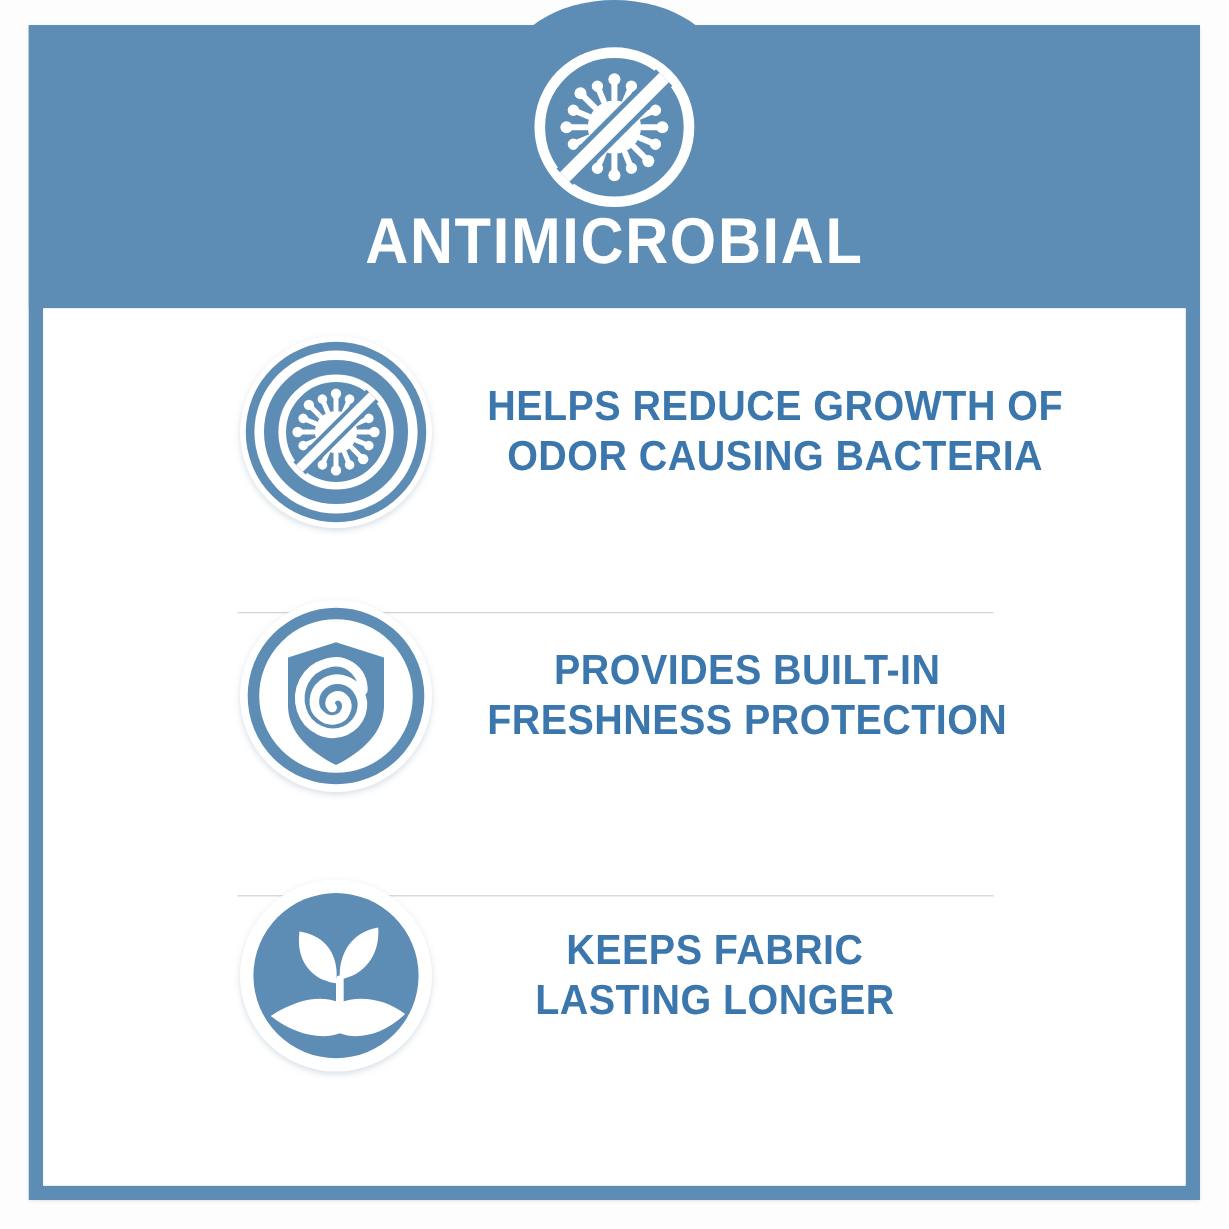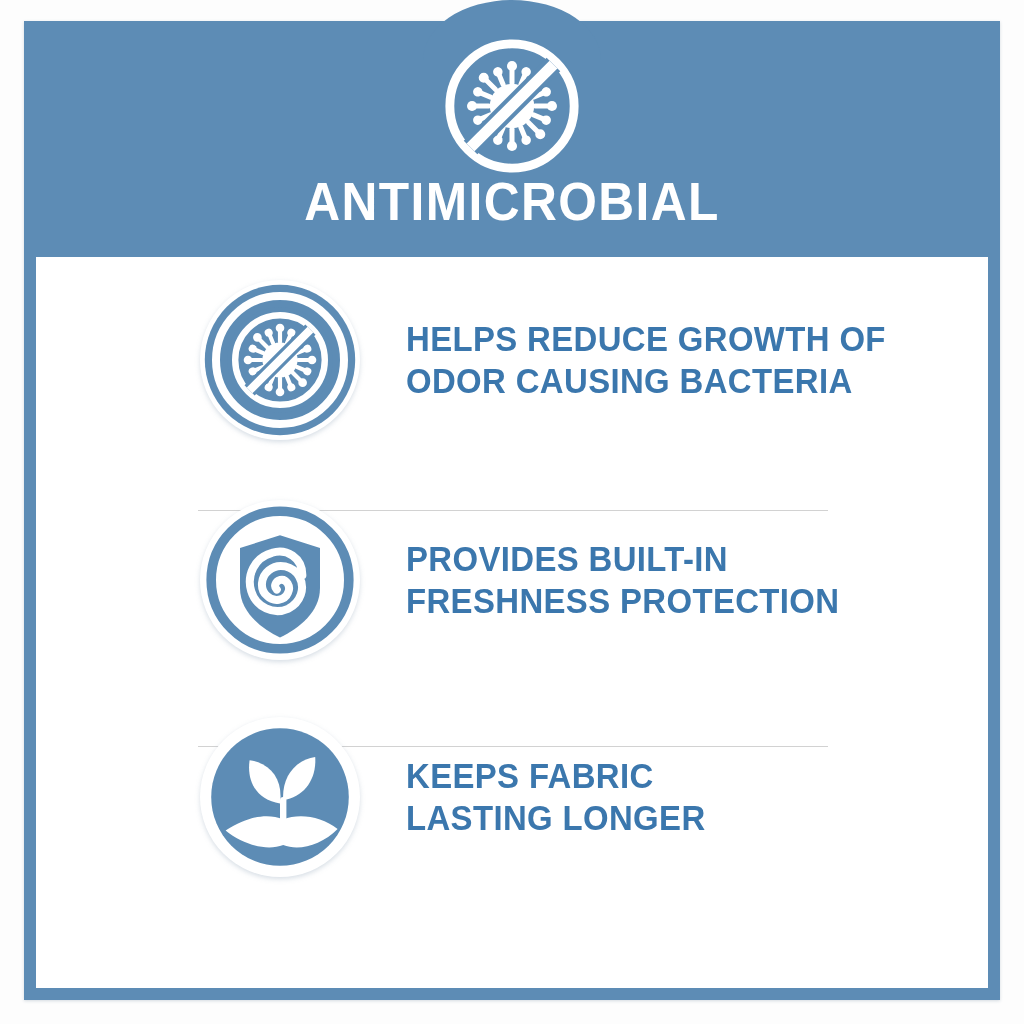--- a/index.html
+++ b/index.html
@@ -98,24 +98,25 @@
     width: 100%;
   }
 
   .row {
     position: absolute;
     left: 0;
     width: 100%;
     height: 185px;
     display: flex;
     align-items: center;
+    text-align: center;
   }
   .row-1 { top: 10px; }
   .row-2 { top: 230px; }
-  .row-3 { top: 447px; }
+  .row-3 { top: 463px; gap: 40px; }
 
   .row-icon {
     position: relative;
     width: 160px;
     height: 160px;
     margin-left: 164px;
     flex: 0 0 160px;
     border-radius: 50%;
     background: #ffffff;
     box-shadow: 0 2px 5px rgba(140,160,180,0.35);

